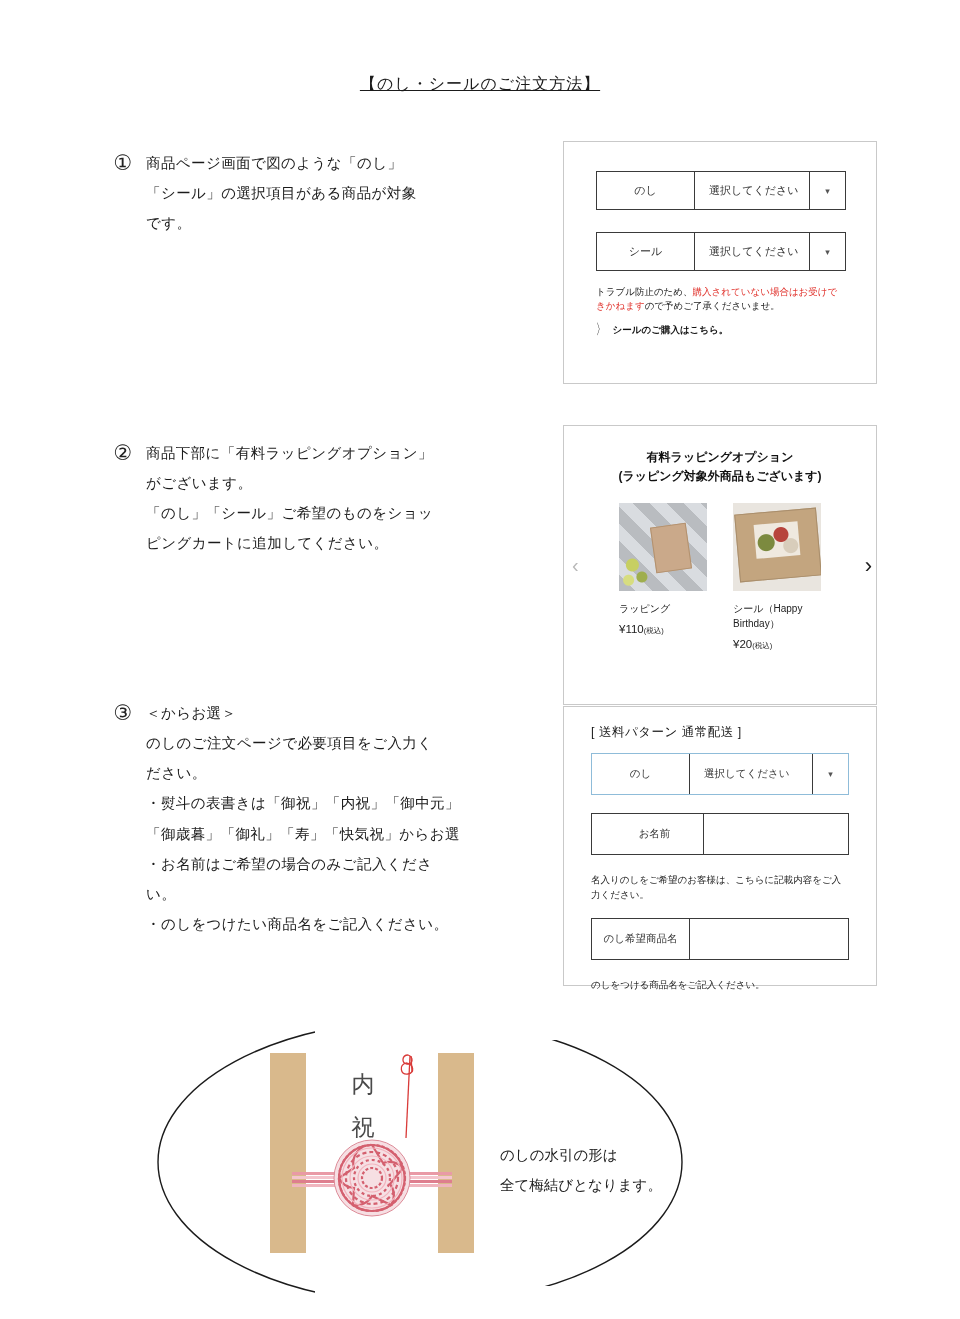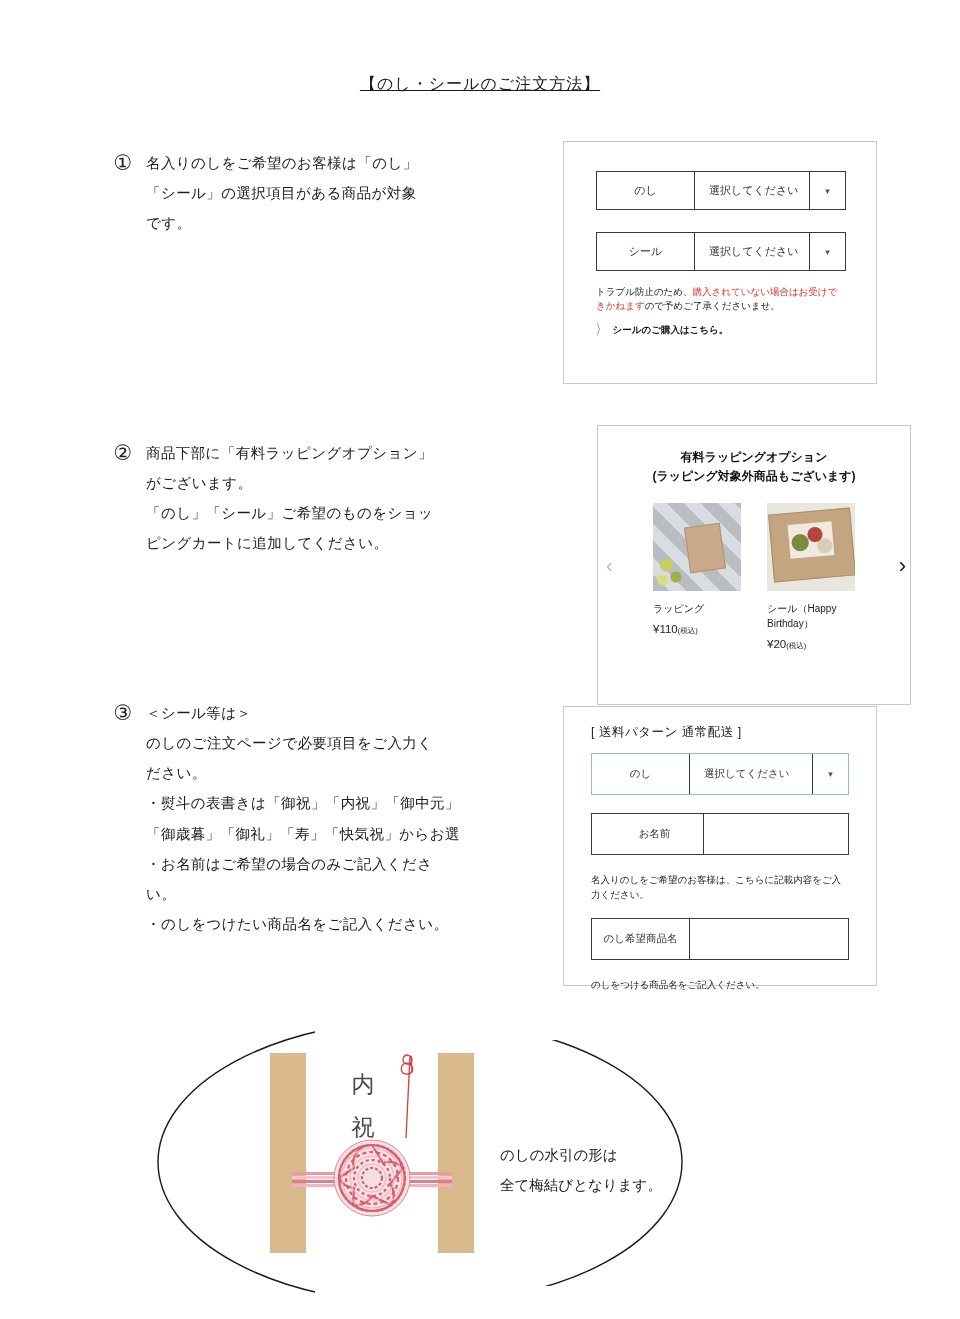--- a/index.html
+++ b/index.html
@@ -107,21 +107,21 @@
   .noshi-text { position:absolute; left:360px; top:120px; font-size:14.5px; line-height:2.1; color:#1b1b1b; }
 </style>
 </head>
 <body>
 
 <div class="page-title">【のし・シールのご注文方法】</div>
 
 <div class="step" style="left:100px; top:148px; width:440px;">
   <div class="step-num">①</div>
   <div class="step-body">
-    <div>名入りのしをご希望のお客様は「のし」</div>
+    <div>商品ページ画面で図のような「のし」</div>
     <div>「シール」の選択項目がある商品が対象</div>
     <div>です。</div>
   </div>
 </div>
 
 <div class="panel" style="left:563px; top:141px; width:314px; height:243px;">
   <div style="padding:29px 30px 0 32px;">
 
     <div class="sel-row">
       <div class="sel-label">のし</div>
@@ -147,21 +147,21 @@
 <div class="step" style="left:100px; top:438px; width:440px;">
   <div class="step-num">②</div>
   <div class="step-body">
     <div>商品下部に「有料ラッピングオプション」</div>
     <div>がございます。</div>
     <div>「のし」「シール」ご希望のものをショッ</div>
     <div>ピングカートに追加してください。</div>
   </div>
 </div>
 
-<div class="panel" style="left:563px; top:425px; width:314px; height:280px;margin-left:34px;">
+<div class="panel" style="left:563px; top:425px; width:314px; height:280px;">
   <div style="padding:22px 34px 0 34px;">
     <div class="p2-title">
       <div>有料ラッピングオプション</div>
       <div>(ラッピング対象外商品もございます)</div>
     </div>
 
     <div class="p2-items">
       <div class="arrow-l">‹</div>
       <div class="arrow-r">›</div>
 
@@ -176,21 +176,21 @@
         <div class="p2-cap">シール（Happy Birthday）</div>
         <div class="p2-price"><span>¥20</span><span class="tax">(税込)</span></div>
       </div>
     </div>
   </div>
 </div>
 
 <div class="step" style="left:100px; top:698px; width:450px;">
   <div class="step-num">③</div>
   <div class="step-body">
-    <div>＜シール等は＞</div>
+    <div>＜からお選＞</div>
     <div>のしのご注文ページで必要項目をご入力く</div>
     <div>ださい。</div>
     <div>・熨斗の表書きは「御祝」「内祝」「御中元」</div>
     <div>「御歳暮」「御礼」「寿」「快気祝」からお選</div>
     <div>・お名前はご希望の場合のみご記入くださ</div>
     <div>い。</div>
     <div>・のしをつけたい商品名をご記入ください。</div>
   </div>
 </div>
 

